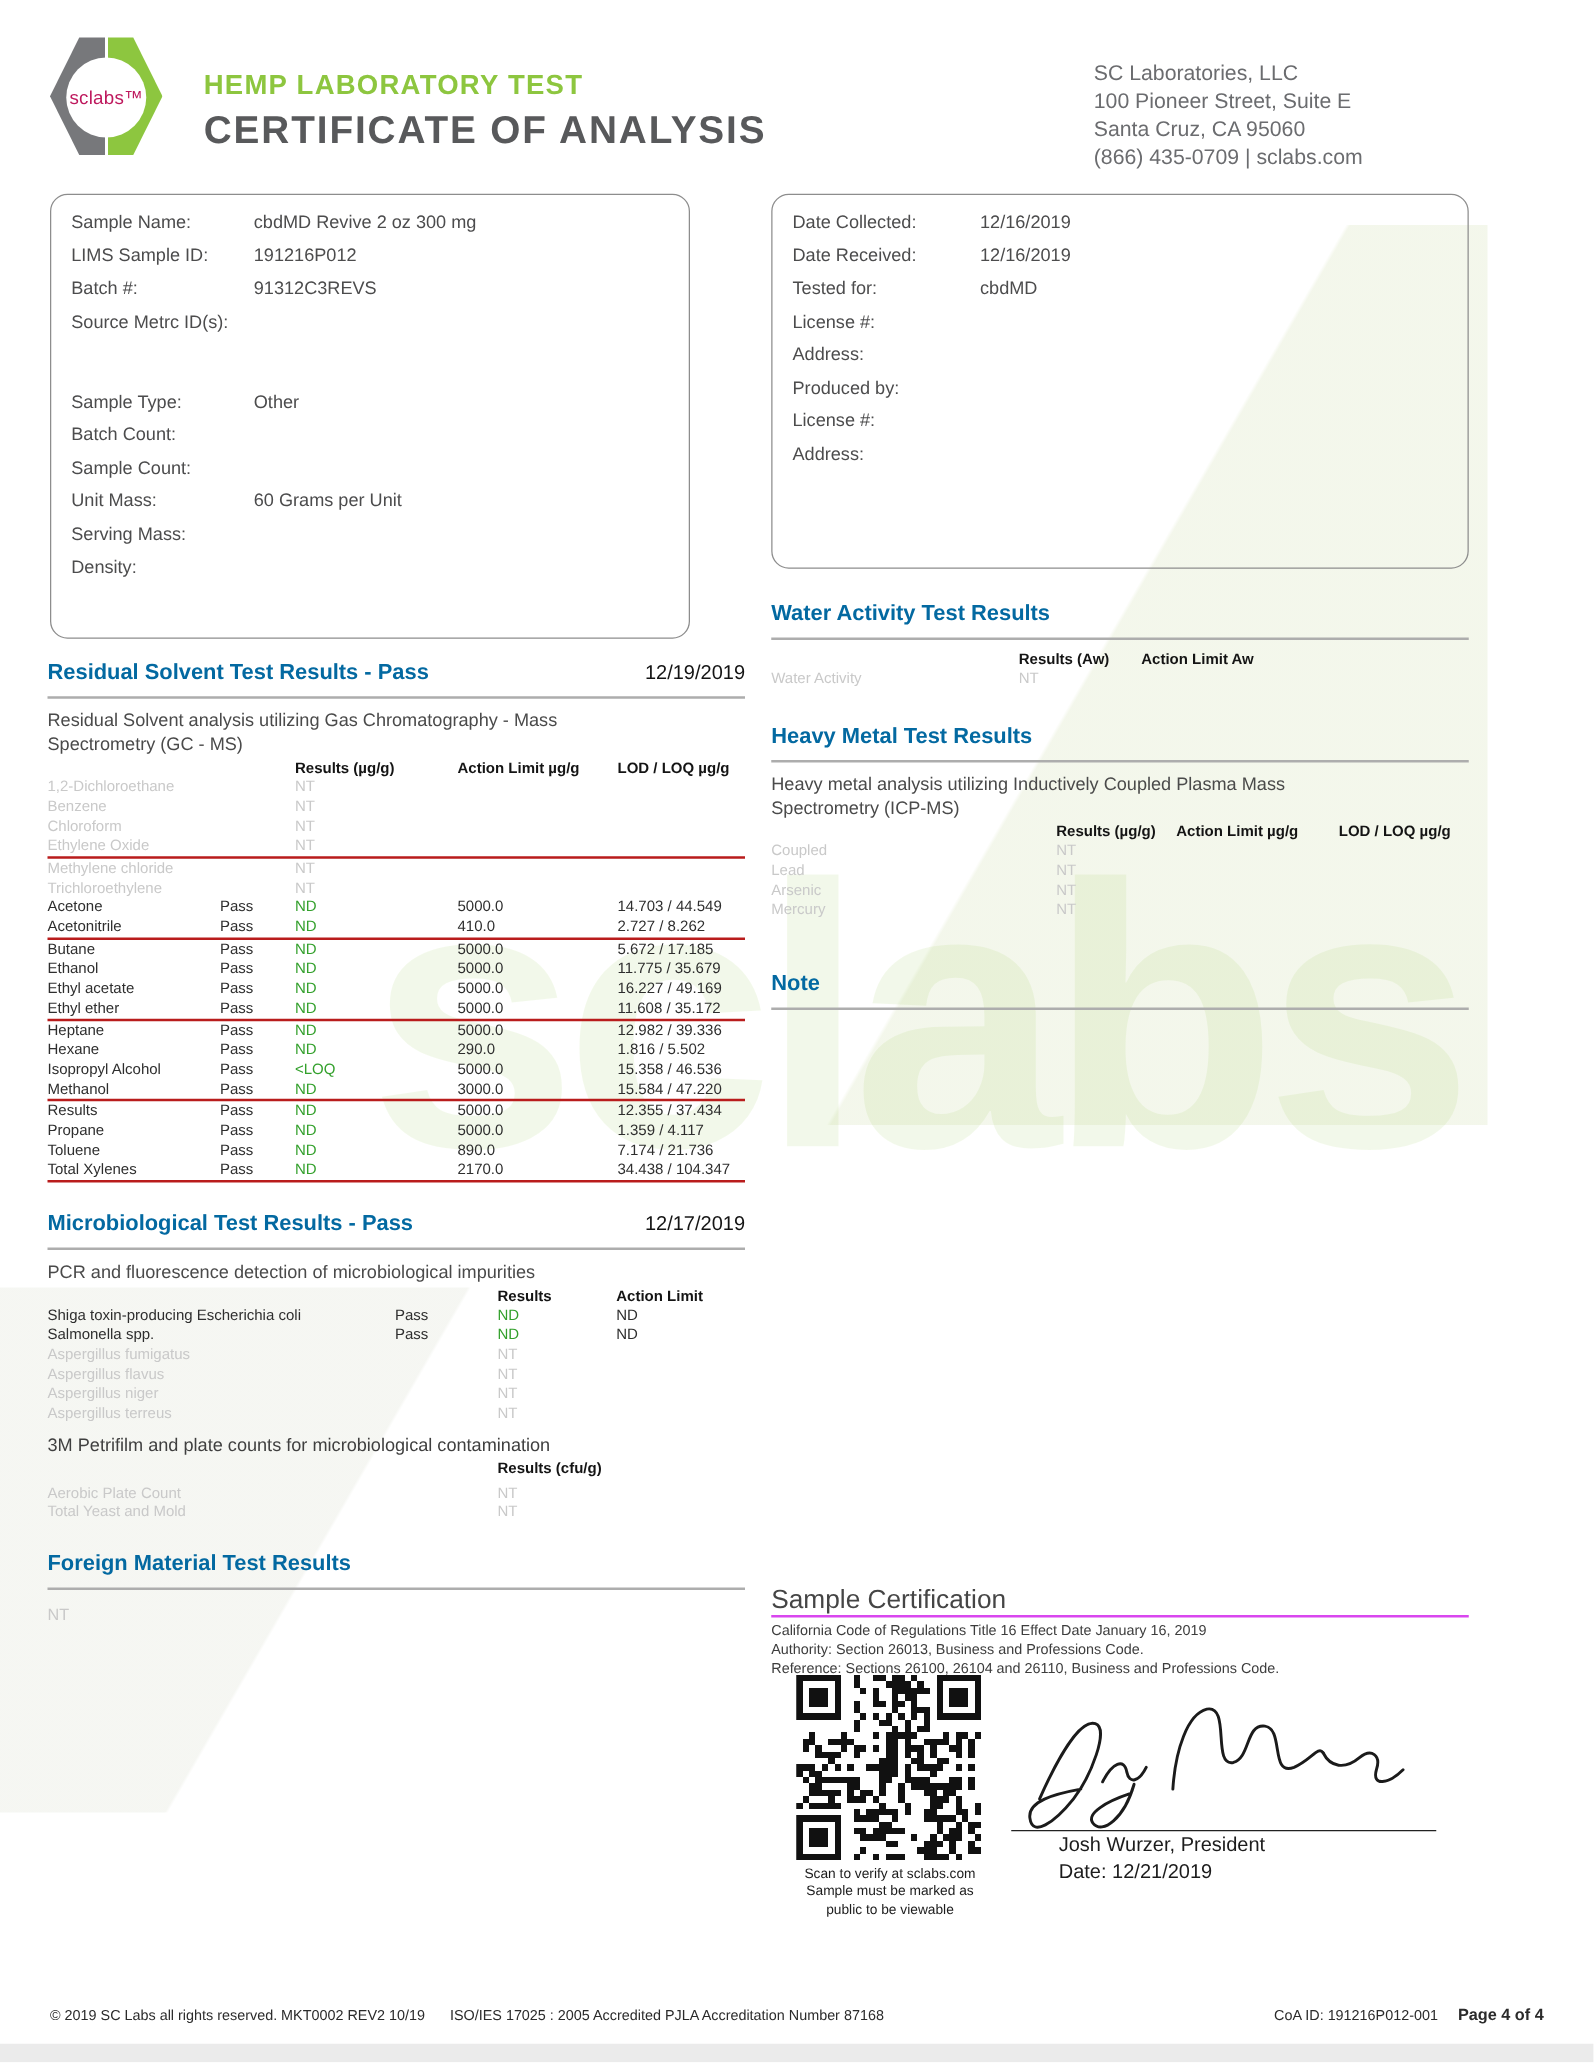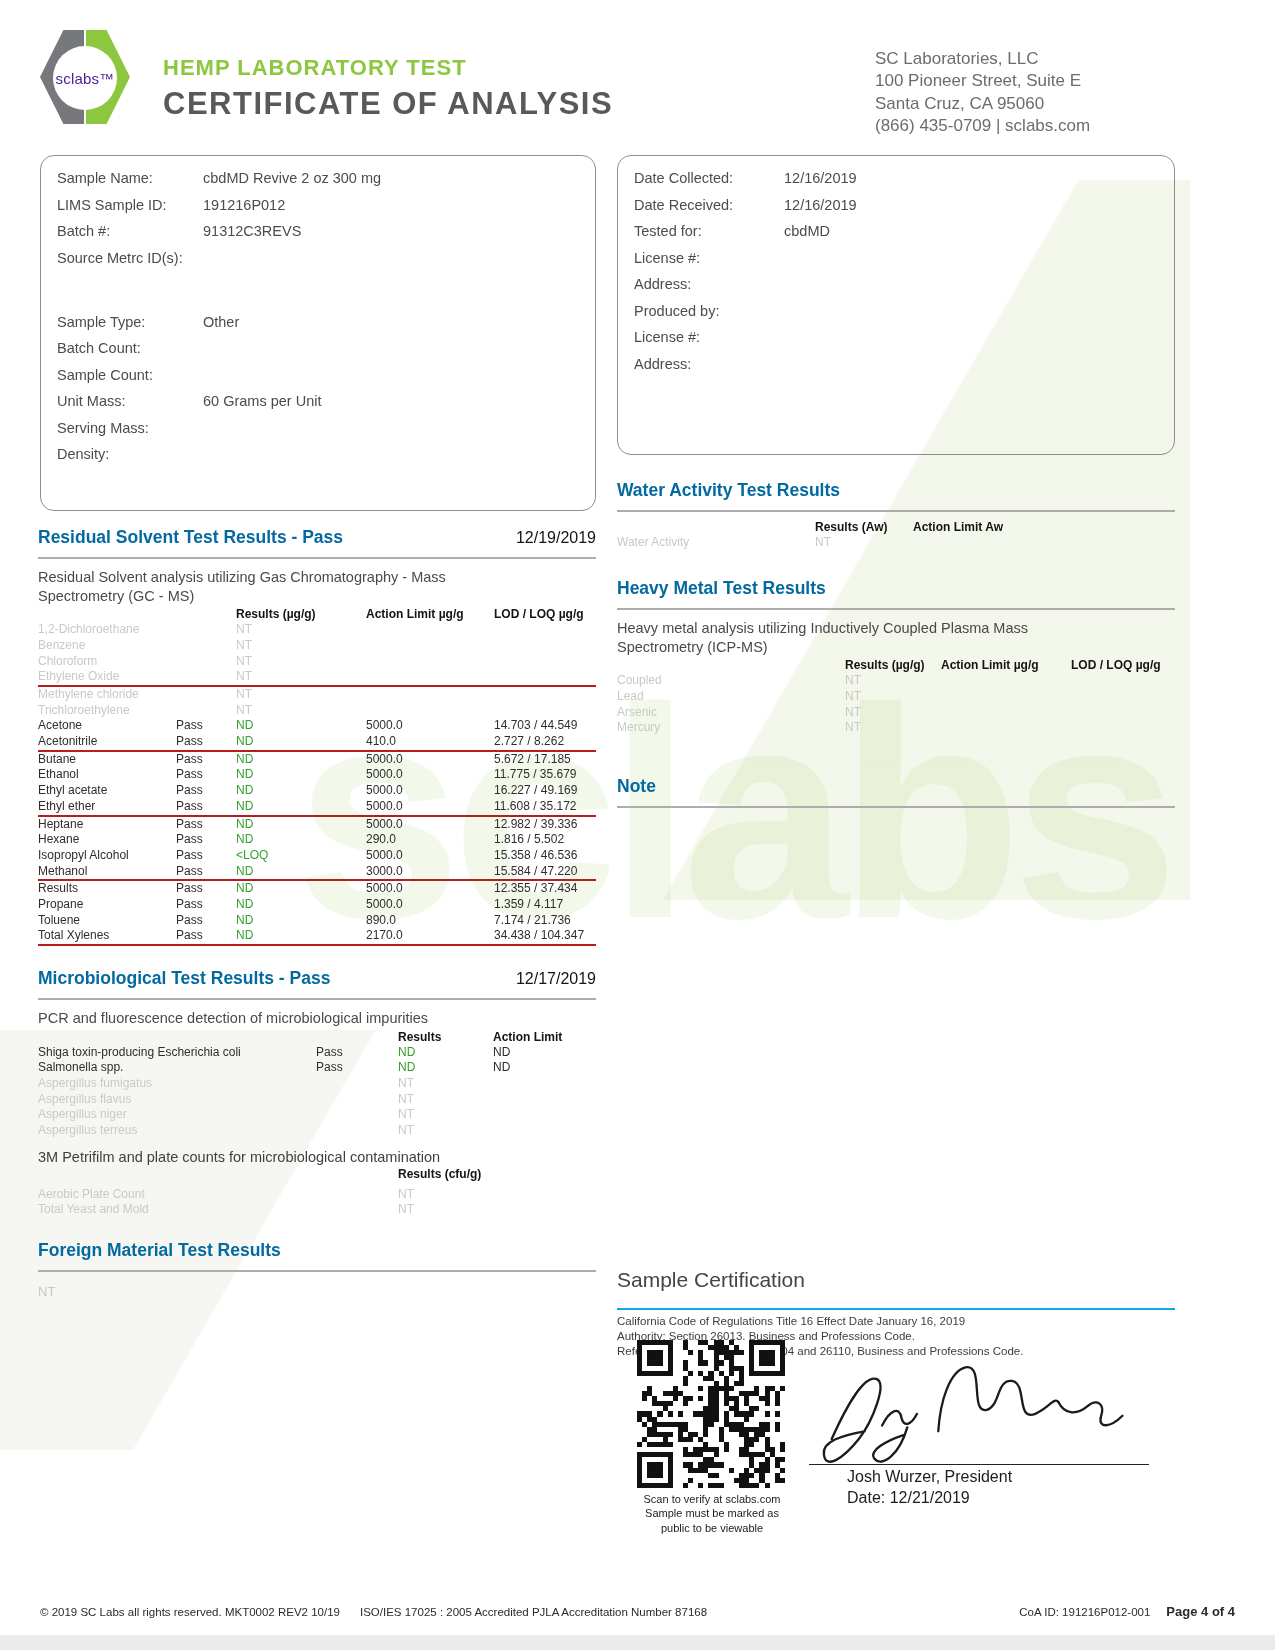--- a/index.html
+++ b/index.html
@@ -18,29 +18,29 @@
 
   .z { position:absolute; z-index:2; }
 
   
   .logo { left:40px; top:28px; width:90px; height:98px; }
   .hex { position:absolute; inset:0;
          clip-path:polygon(26% 2%, 74% 2%, 100% 50%, 74% 98%, 26% 98%, 0% 50%);
          background:linear-gradient(90deg,#77787b 48.5%,#ffffff 48.5%,#ffffff 51.5%,#8dc63f 51.5%); }
   .hex-circle { position:absolute; left:13px; top:18px; width:64px; height:64px; border-radius:50%;
                 background:#fff; display:flex; align-items:center; justify-content:center;
-                font-size:15px; color:#4c1d95; letter-spacing:0.2px; }
+                font-size:15px; color:#be185d; letter-spacing:0.2px; }
   .titles { left:163px; top:55px; }
   .title1 { color:#8dc63f; font-weight:bold; font-size:22px; letter-spacing:1px; }
   .title2 { color:#58595b; font-weight:bold; font-size:31px; letter-spacing:1.5px; margin-top:5px; }
   .company { left:875px; top:48px; font-size:17px; color:#6b6c6f; line-height:1.32; }
 
   
   .box { border:1.5px solid #8d8d8d; border-radius:14px; background:transparent; padding:14px 16px; overflow:hidden; }
-  .box-left  { left:40px;  top:155px; width:556px; height:356px; }
+  .box-left  { left:40px;  top:155px; width:512px; height:356px; }
   .box-right { left:617px; top:155px; width:558px; height:300px; }
   .info-row { display:grid; grid-template-columns:146px auto; font-size:14.5px; color:#4c4c4d; margin-bottom:10.5px; }
   .box-right .info-row { grid-template-columns:150px auto; }
   .box-left  div.info-row:nth-of-type(2) { margin-top:8px; }
   .box-left  div.info-row:nth-of-type(5) { margin-top:48px; }
   .box-right div.info-row:nth-of-type(4),
   .box-right div.info-row:nth-of-type(6),
   .box-right div.info-row:nth-of-type(7) { margin-top:8px; }
 
   
@@ -69,21 +69,21 @@
   #wa       { left:617px; top:480px; width:558px; }
   #hm       { left:617px; top:578px; width:558px; }
   #note     { left:617px; top:776px; width:558px; }
   #cert     { left:617px; top:1268px; width:558px; height:290px; }
   .sub-method { font-size:14.5px; color:#3f3f3f; margin-top:10px; }
   .nt-single { font-size:13px; color:#c9c9c9; margin-top:12px; }
   .gap6 { margin-top:6px; }
 
   
   .cert-title { font-size:21px; font-weight:normal; color:#454545;
-                border-bottom:2px solid #0ea5e9; padding-bottom:16px; }
+                border-bottom:2px solid #d946ef; padding-bottom:0; }
   .cert-lines { font-size:11.5px; color:#3d3d3d; line-height:1.3; margin-top:4px; }
   .qr-wrap { position:absolute; left:20px; top:72px; width:150px; text-align:center; }
   #qr-svg { width:148px; height:148px; background:#fff; shape-rendering:crispEdges; display:block; }
   .qr-cap { font-size:11px; color:#1c1c1c; line-height:1.3; margin-top:4px; }
   .sig-wrap { position:absolute; left:192px; top:84px; width:350px; }
   .sig-svg { position:absolute; left:0; top:-6px; width:340px; height:126px; }
   .sig-line { margin-top:112px; border-top:1.7px solid #222; width:340px; }
   .sig-name { font-size:16px; color:#1c1c1c; margin:3px 0 0 38px; }
   .sig-date { font-size:16px; color:#1c1c1c; margin:3px 0 0 38px; }
 

